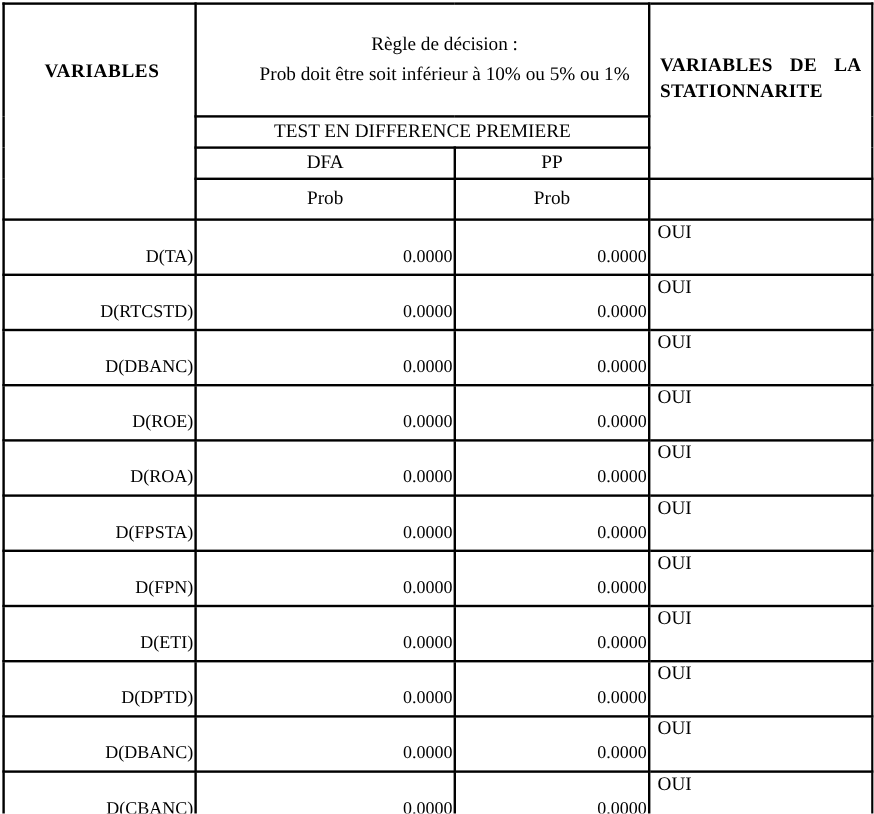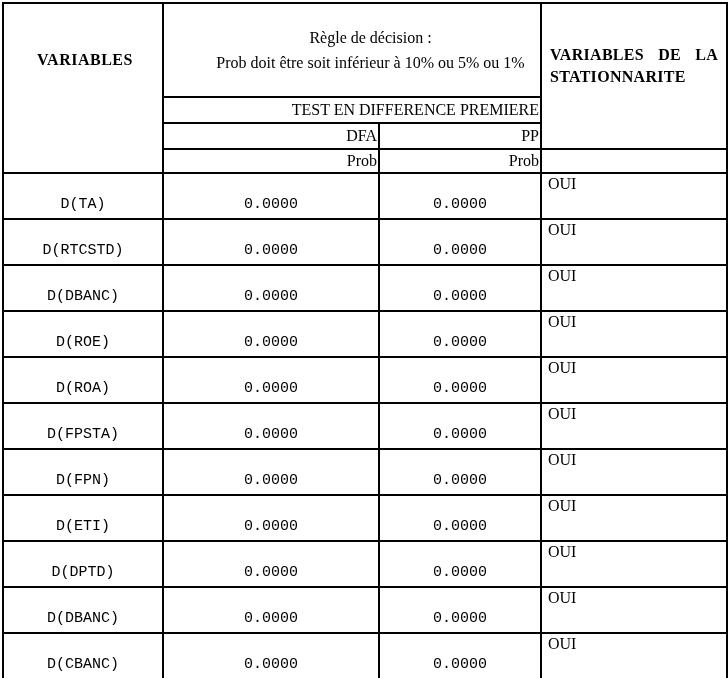--- a/index.html
+++ b/index.html
@@ -50,33 +50,33 @@
   td.cell-results {
     vertical-align: middle;
     text-align: justify;
     font-weight: bold;
     padding: 0 8px 20px 8px;
     line-height: 22px;
     letter-spacing: 0.3px;
   }
   td.cell-test, td.cell-dfa, td.cell-pp, td.cell-prob {
     vertical-align: middle;
-    text-align: right;
+    text-align: center;
   }
   tr.row-regle { height: 94px; }
   tr.row-test  { height: 26px; }
   tr.row-dfa   { height: 26px; }
-  tr.row-prob  { height: 24px; font-family: Liberation Serif, serif; }
+  tr.row-prob  { height: 34px; font-family: Liberation Serif, serif; }
   
   tr.data-row { height: 46px; }
   td.cell-var, td.cell-val {
-    font-family: Liberation Mono, monospace;
+    font-family: Liberation Serif, serif;
     font-size: 15px;
     vertical-align: bottom;
-    text-align: center;
+    text-align: right;
     padding-bottom: 5px;
   }
   td.cell-oui {
     font-family: "Liberation Serif", "DejaVu Serif", serif;
     font-size: 16px;
     vertical-align: top;
     text-align: left;
     padding: 1px 2px 0 6px;
   }
 </style>

